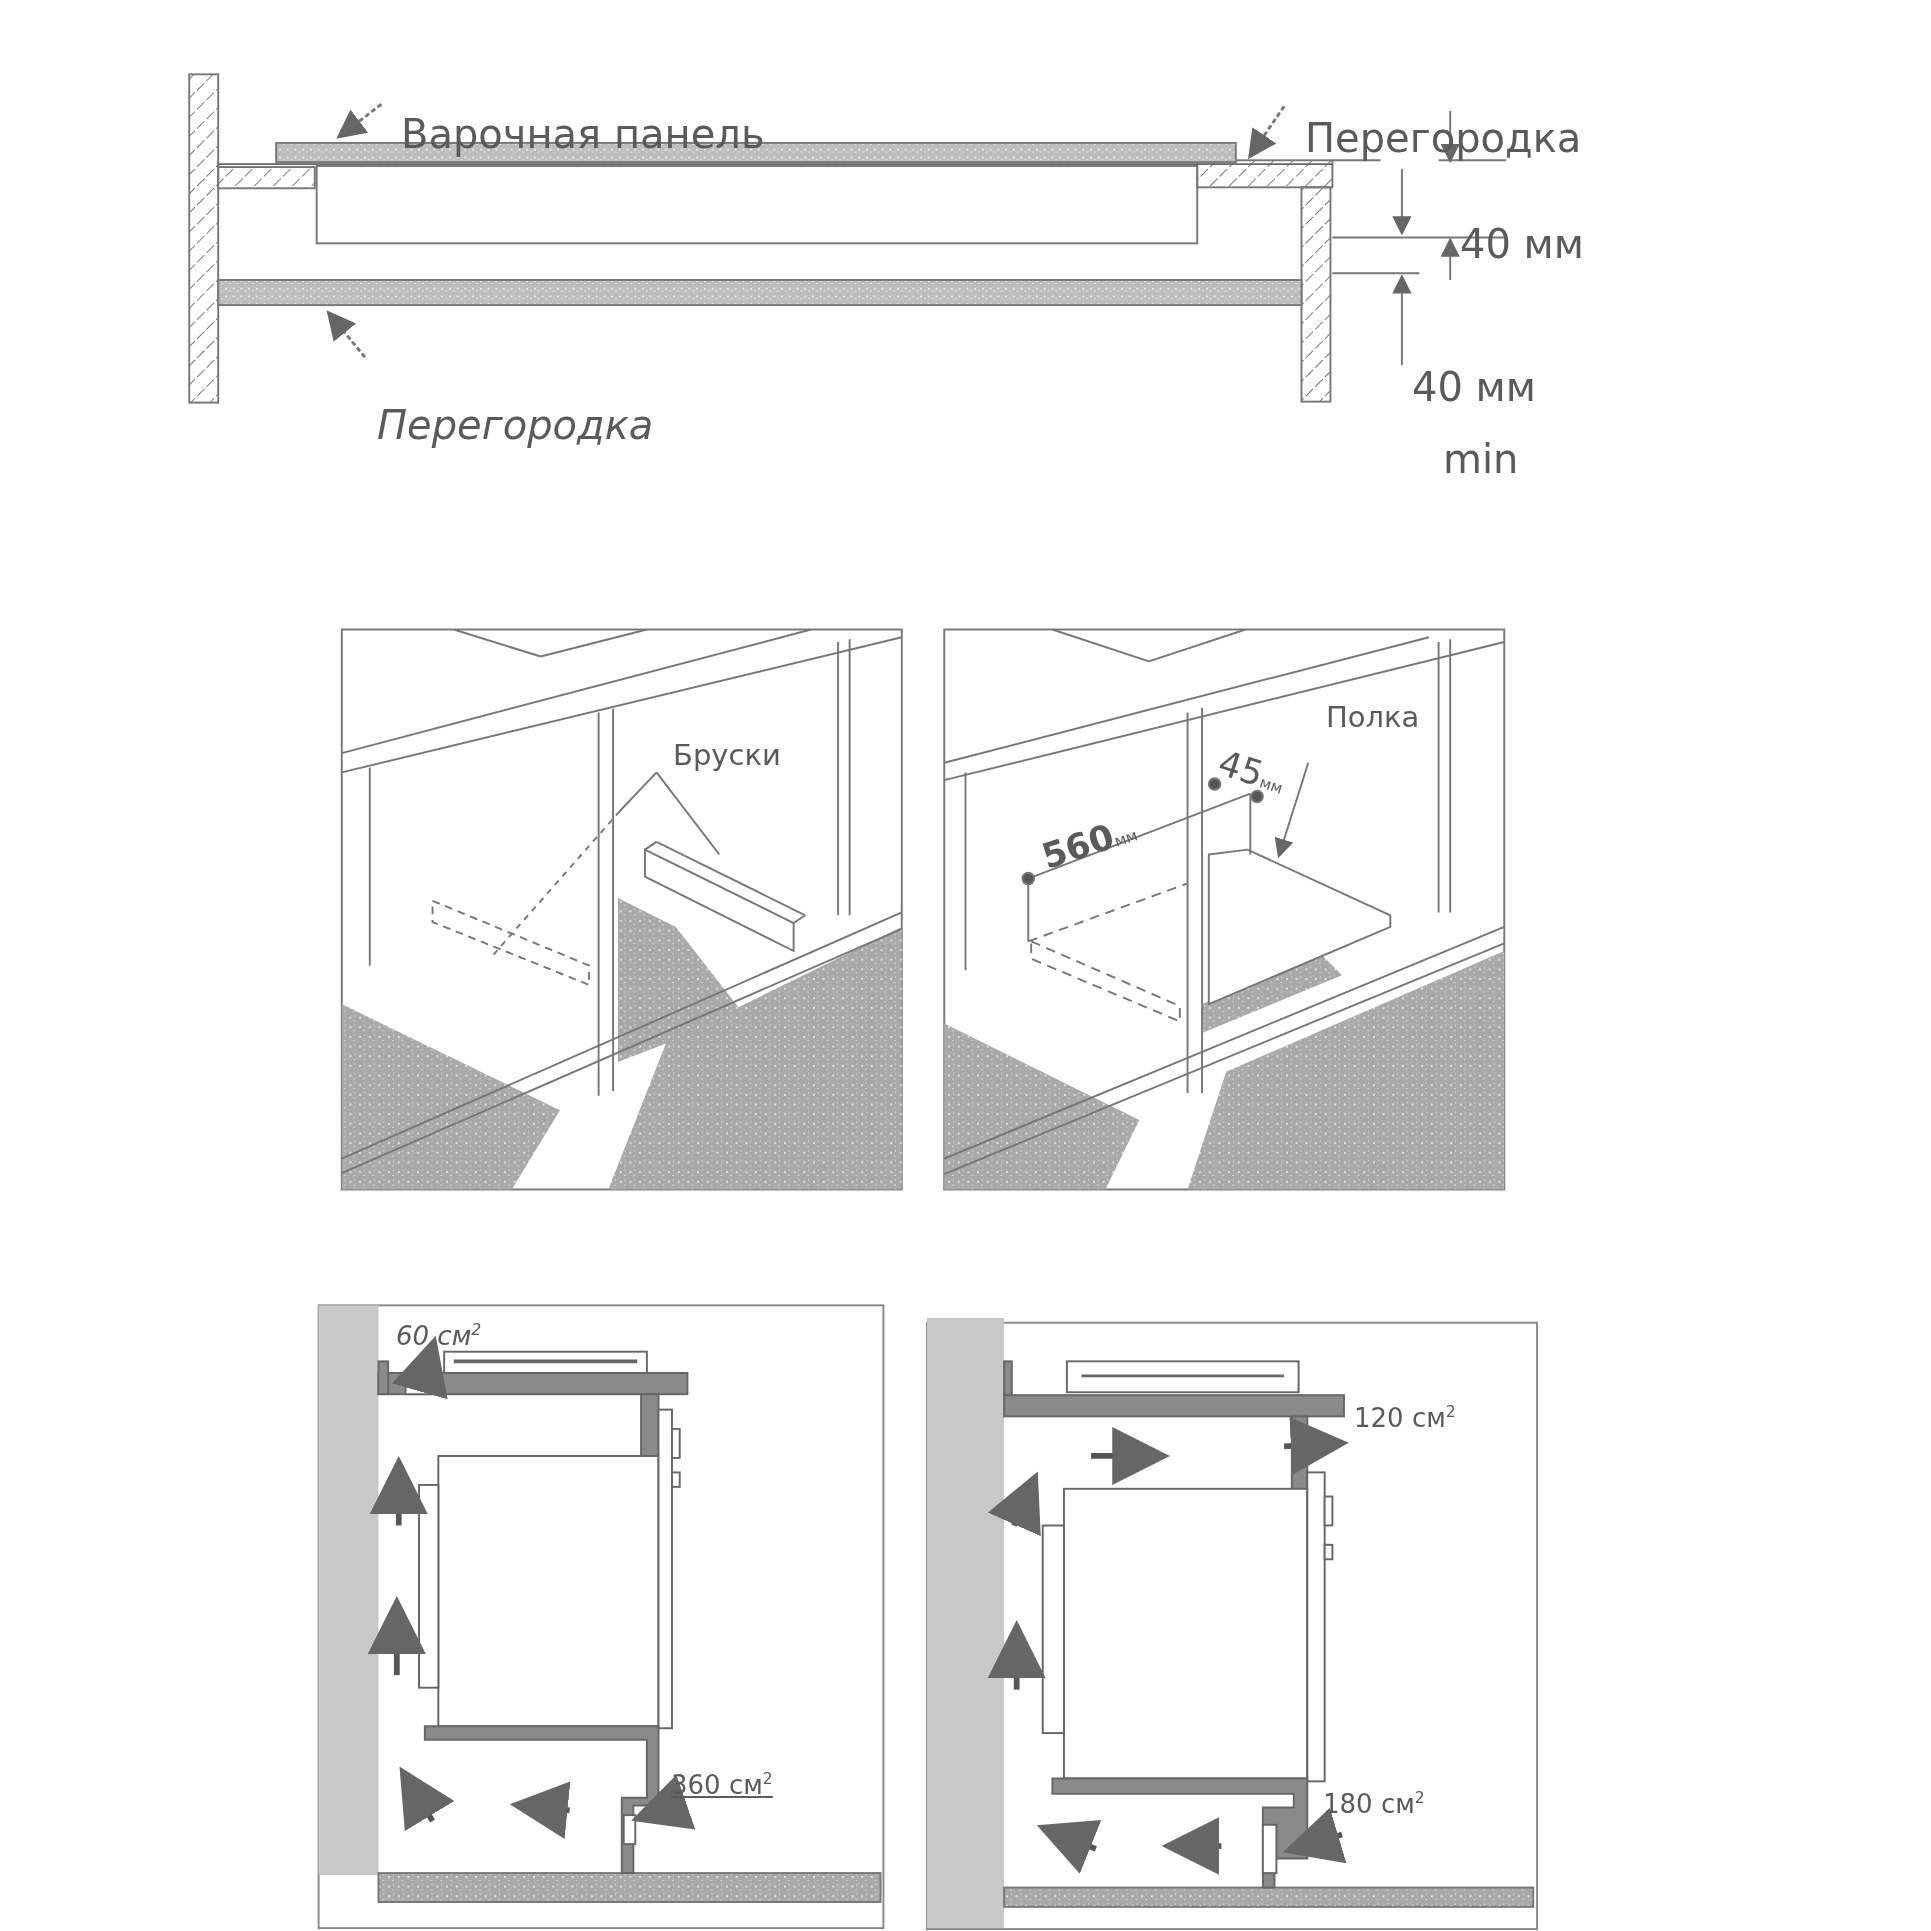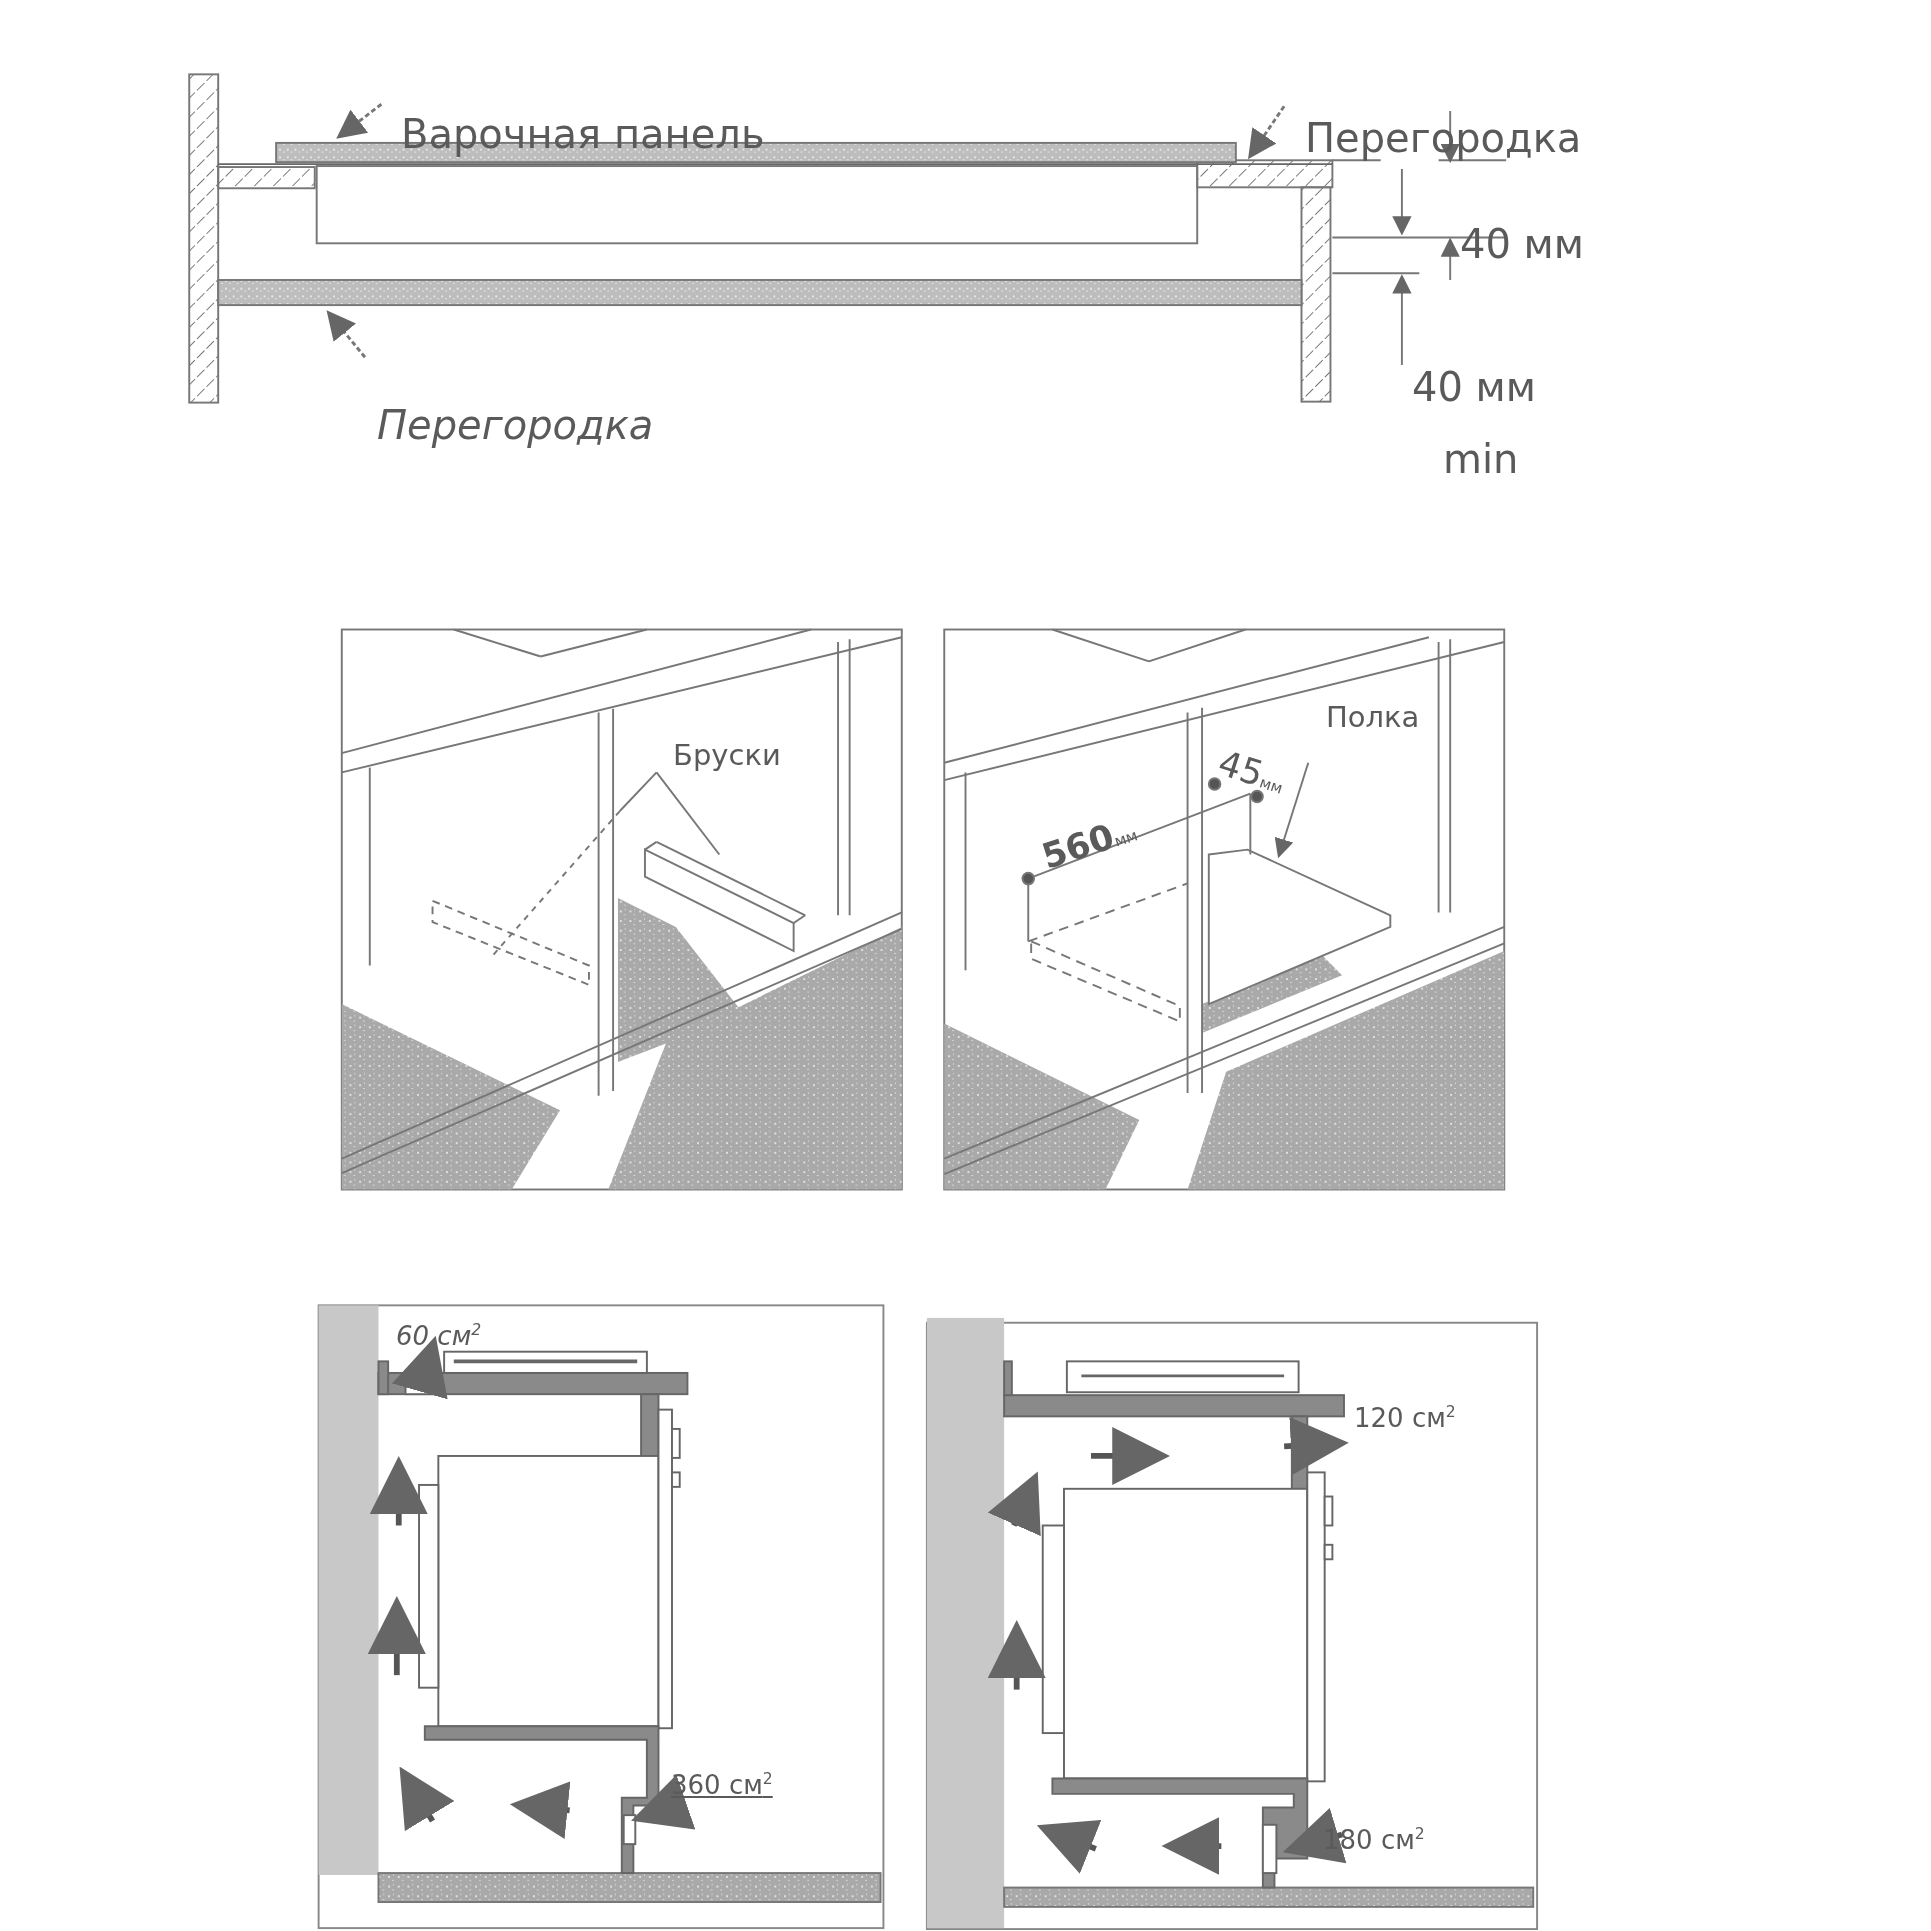--- a/index.html
+++ b/index.html
@@ -197,16 +197,16 @@
 
 <div class="lbl sm" style="left:396px; top:1323px;font-style:italic;">
   <span>60 см</span><sup>2</sup>
 </div>
 <div class="lbl sm" style="left:671px; top:1772px;text-decoration:underline;">
   <span>360 см</span><sup>2</sup>
 </div>
 <div class="lbl sm" style="left:1354px; top:1405px;">
   <span>120 см</span><sup>2</sup>
 </div>
-<div class="lbl sm" style="left:1323px; top:1791px;margin-top:36px;">
+<div class="lbl sm" style="left:1323px; top:1791px;">
   <span>180 см</span><sup>2</sup>
 </div>
 
 
 </body></html>

